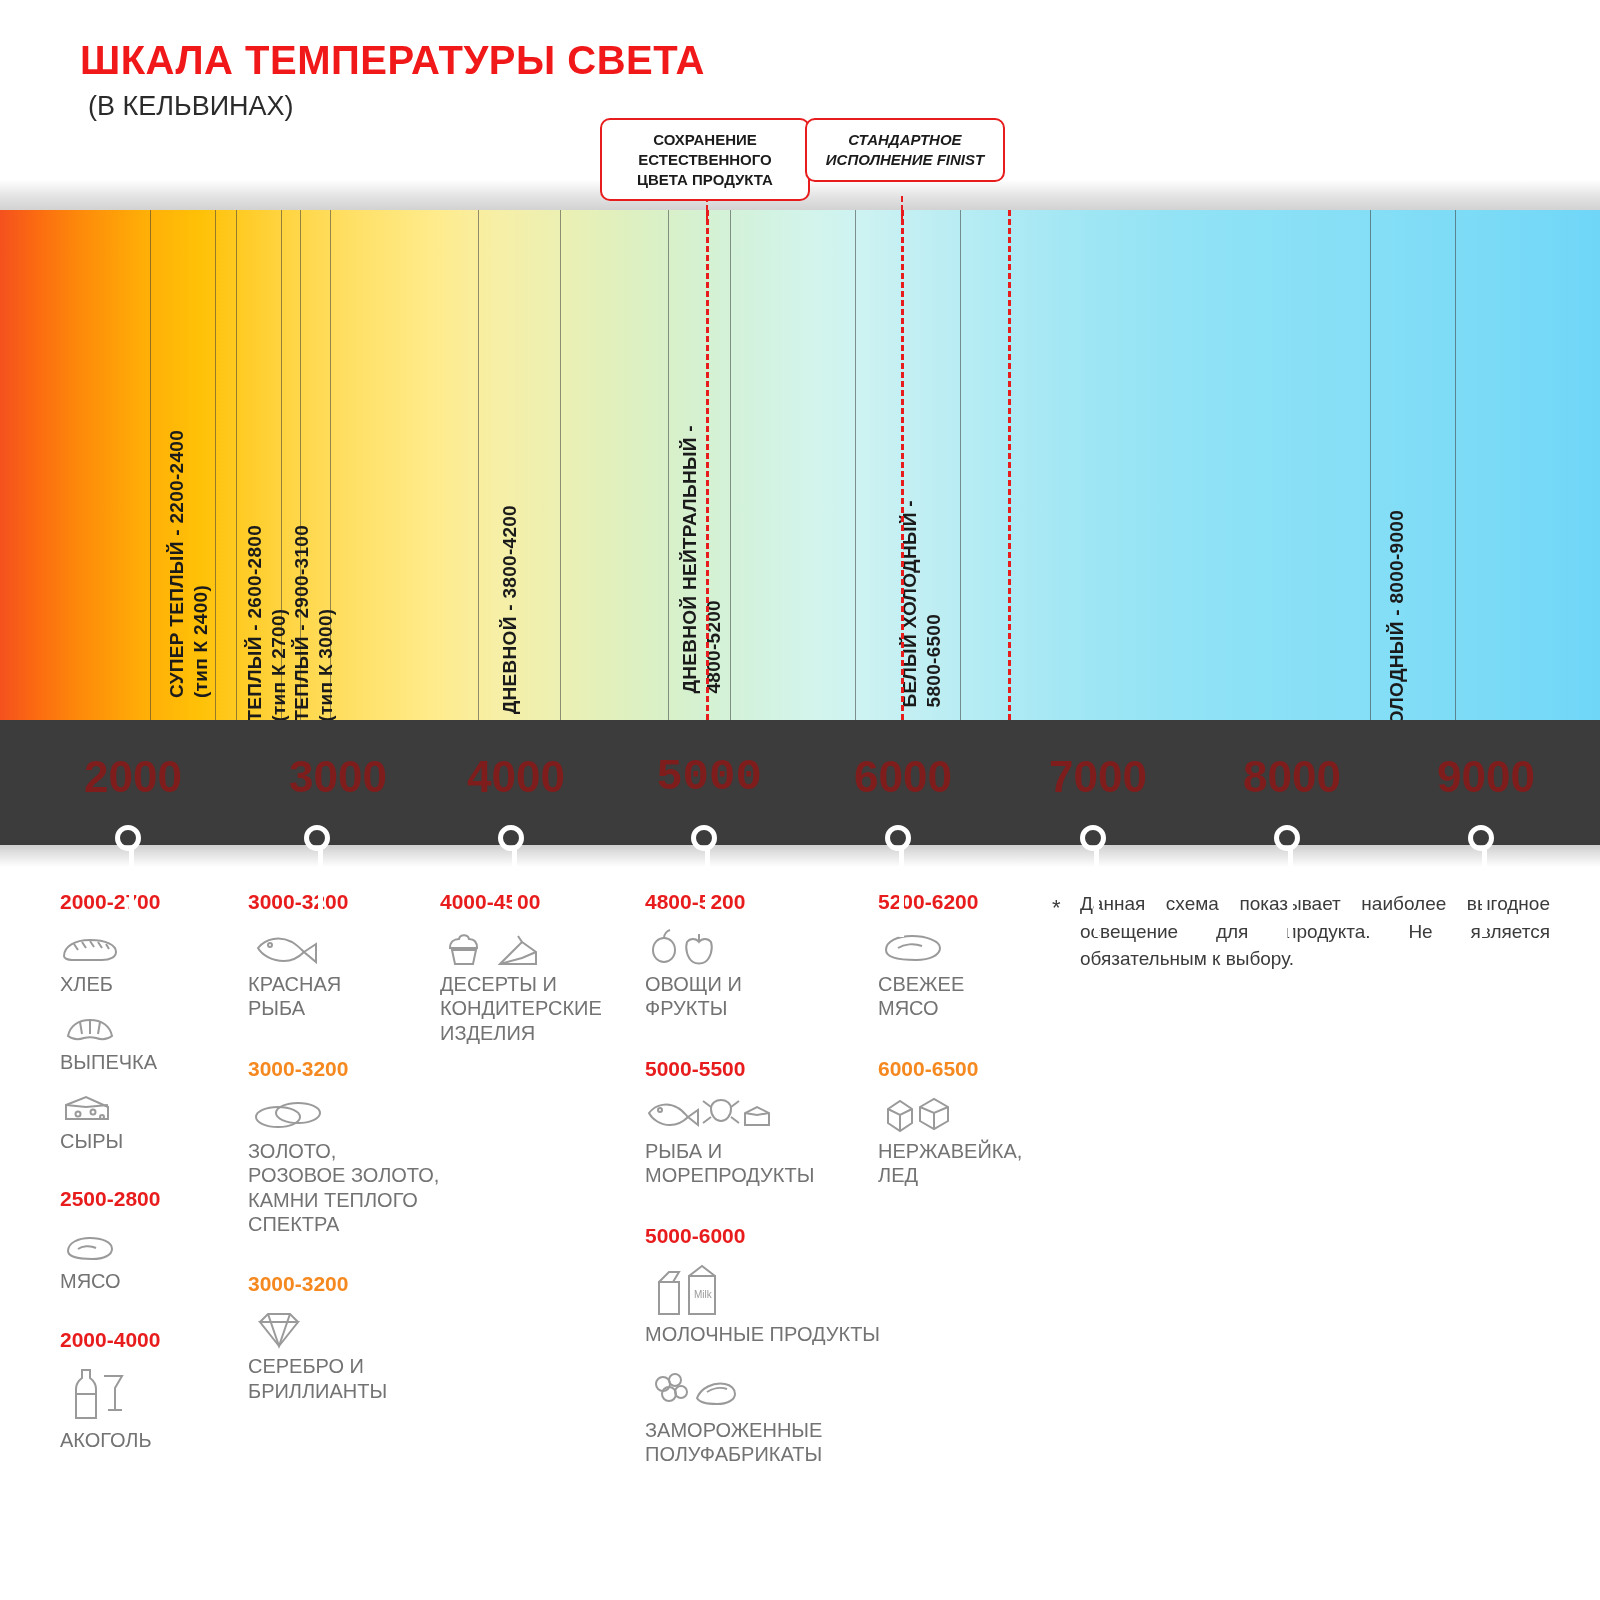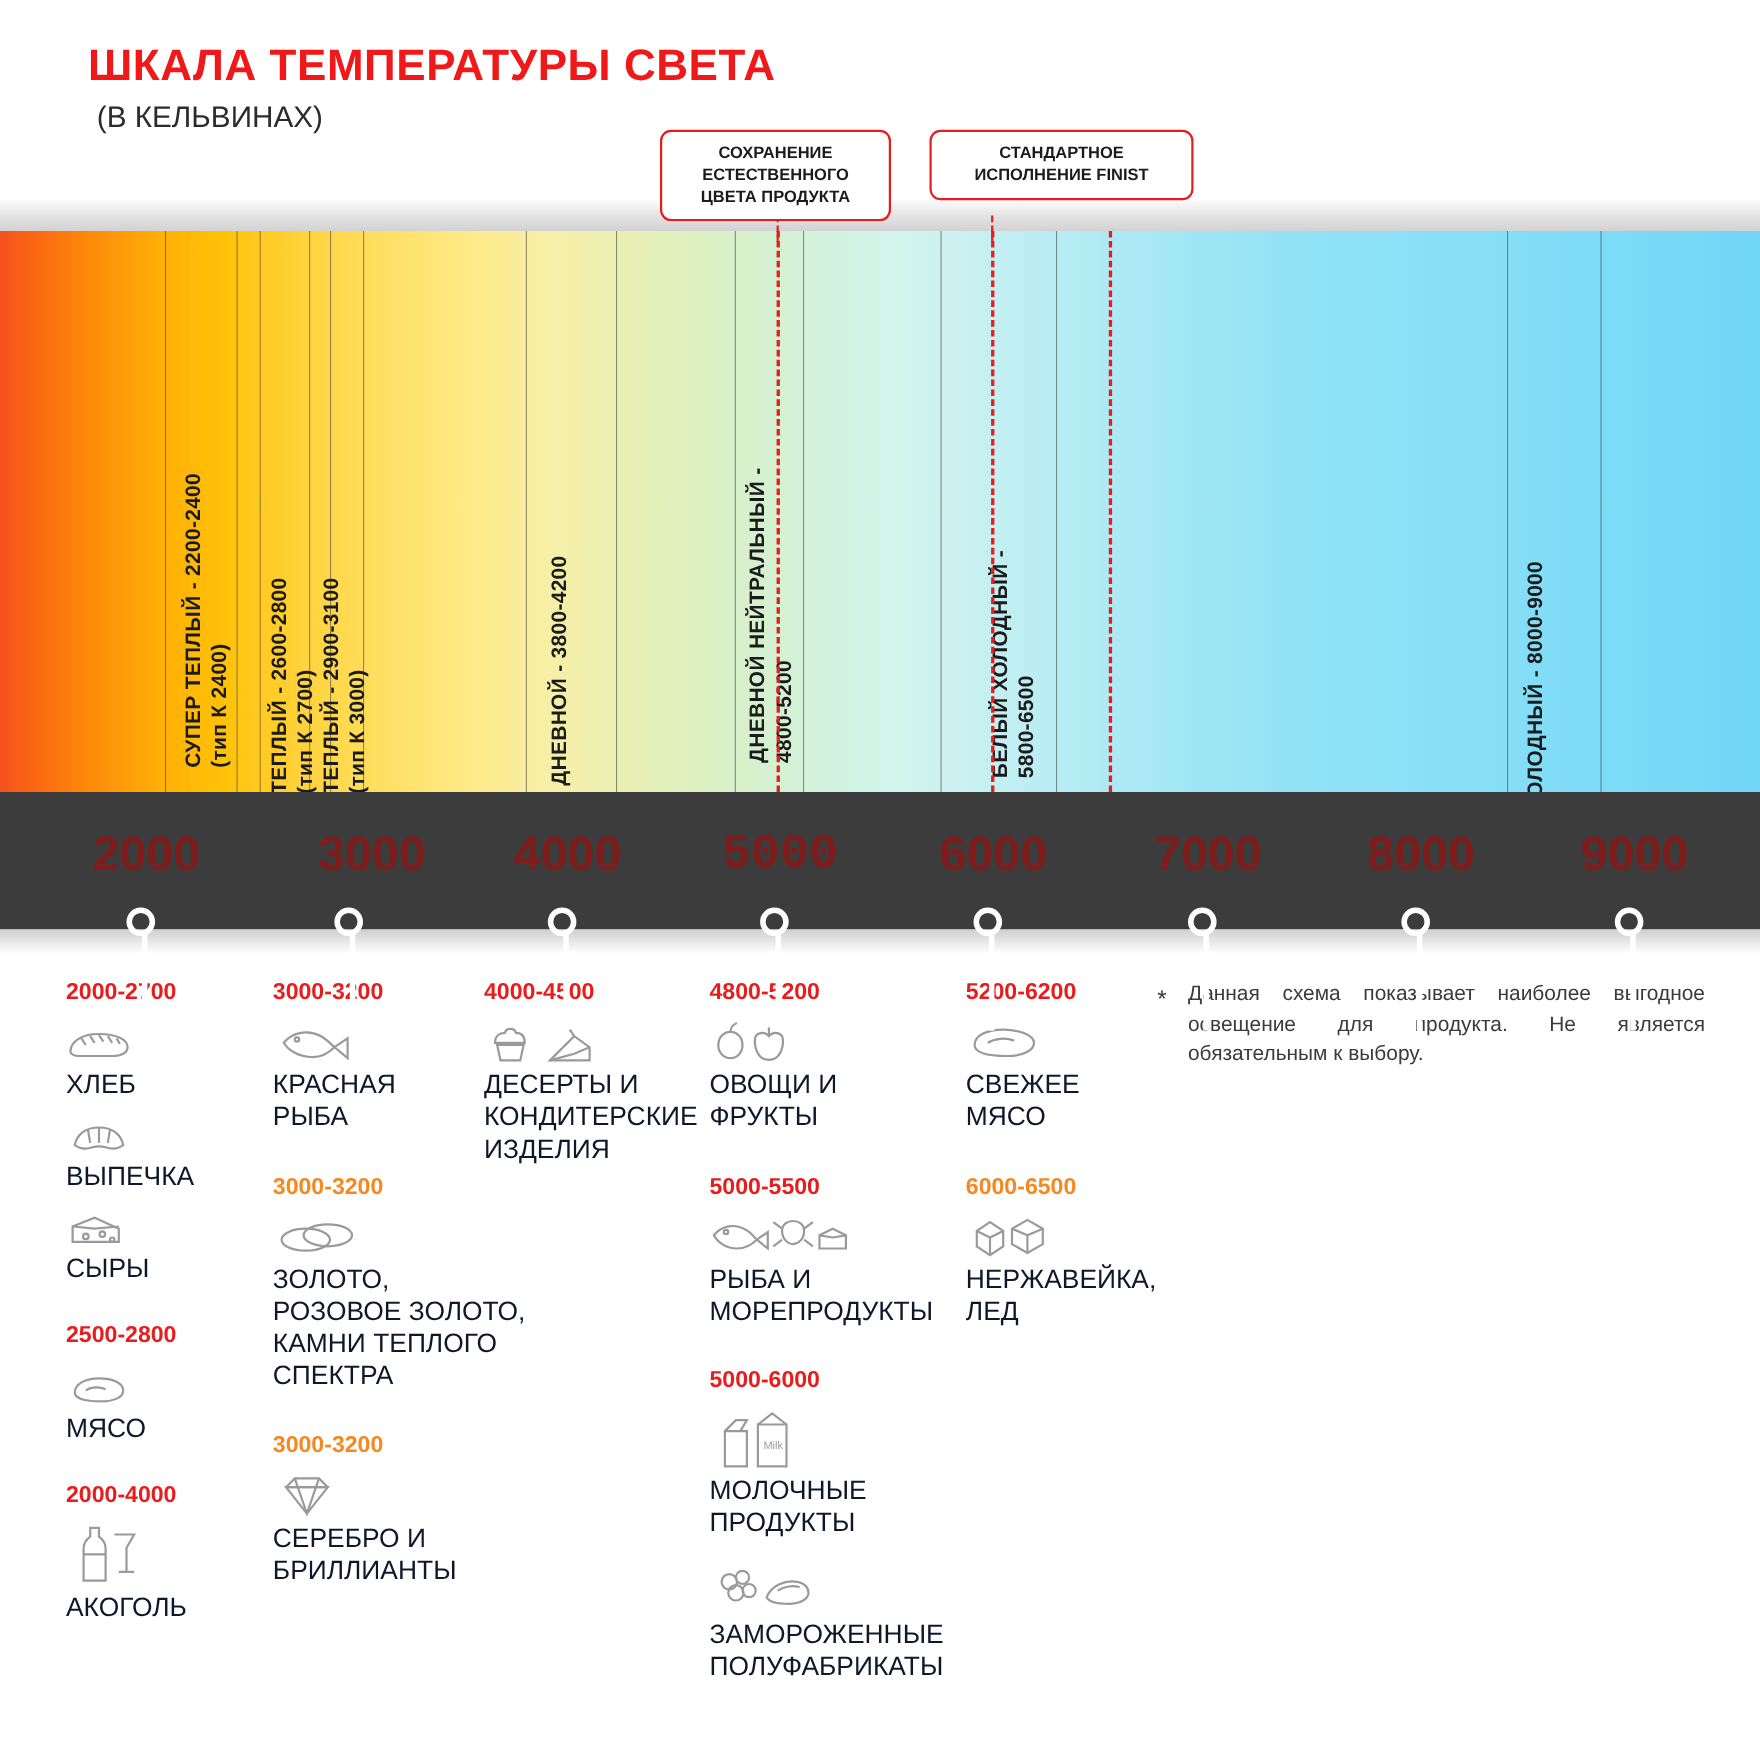--- a/index.html
+++ b/index.html
@@ -45,21 +45,21 @@
     color: #1b1b1b;
     font-size: 15px;
     font-weight: bold;
     line-height: 1.32;
     text-align: center;
     padding: 10px 12px;
     box-sizing: border-box;
     z-index: 8;
   }
   #callout-natural { left: 600px; top: 118px; width: 210px; }
-  #callout-standard { left: 845px; top: 118px; width: 240px; }
+  #callout-standard { left: 805px; top: 118px; width: 200px; font-style: italic; }
 
   .callout-leg {
     position: absolute;
     width: 0;
     border-left: 2px dashed #e81c1c;
     z-index: 7;
   }
 
   
   #scale {
@@ -199,22 +199,22 @@
   .legend-group { margin-bottom: 16px; }
   .range {
     font-size: 21px;
     font-weight: bold;
     margin-bottom: 8px;
     white-space: nowrap;
   }
   .range.red { color: #e81c1c; }
   .range.orange { color: #f5881f; }
   .item-label {
-    font-size: 24px;
-    color: #0f172a;
+    font-size: 20px;
+    color: #737373;
     line-height: 1.22;
     margin-top: 4px;
     white-space: pre-line;
   }
   .icon-row {
     display: flex;
     align-items: flex-end;
     gap: 6px;
     height: 46px;
     margin-top: 4px;

